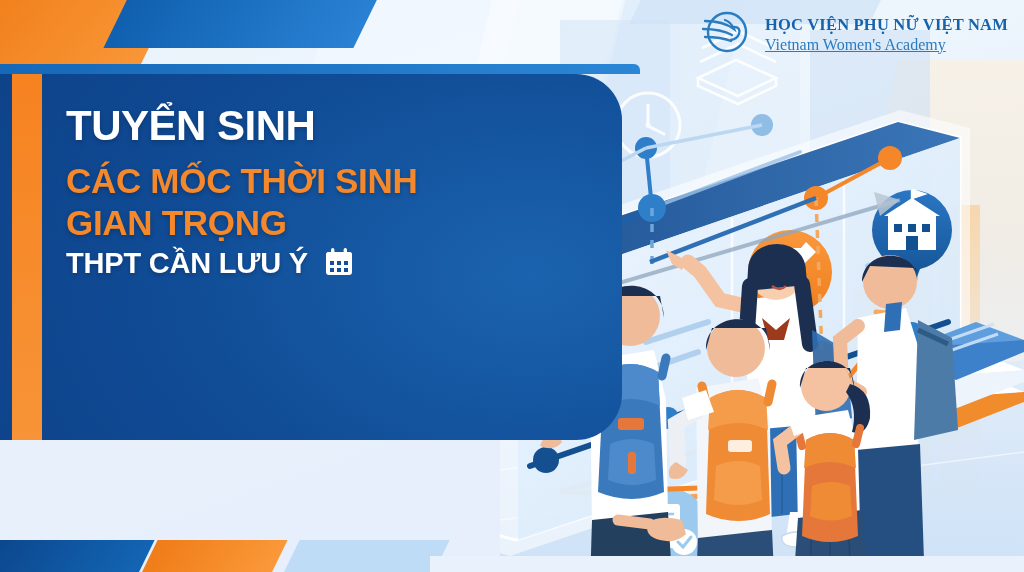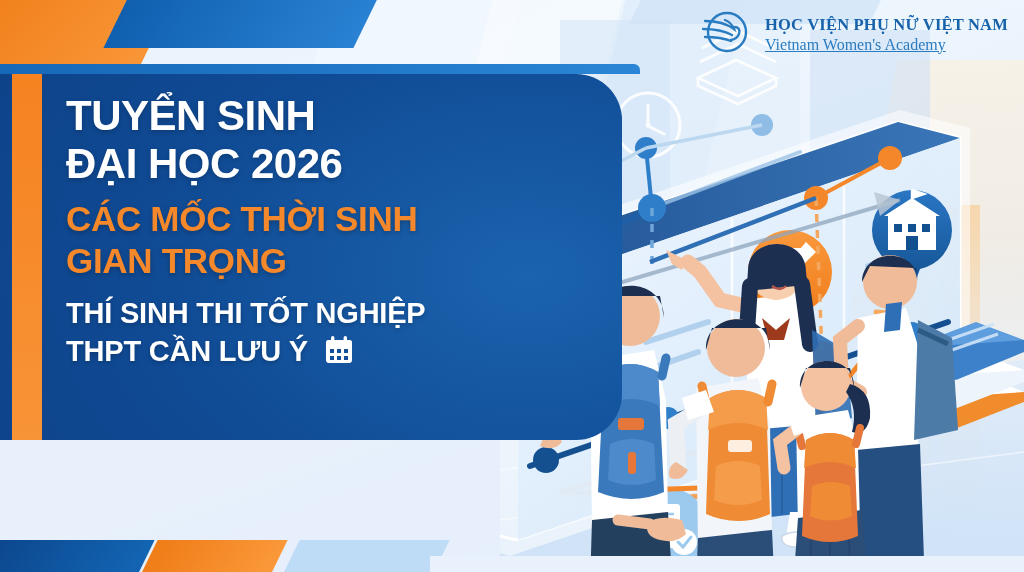--- a/index.html
+++ b/index.html
@@ -49,21 +49,21 @@
   .panel-strip{position:absolute;left:0;top:64px;width:640px;height:10px;
     background:linear-gradient(90deg,#1668b8 0%,#2b86d6 100%);
     border-top-right-radius:6px;}
   .panel{position:absolute;left:0;top:74px;width:622px;height:366px;
     background:radial-gradient(130% 150% at 85% 55%,#1b63ae 0%,#104b95 45%,#0c3c80 100%);
     border-top-right-radius:46px;border-bottom-right-radius:46px;}
   .panel-bar{position:absolute;left:12px;top:74px;width:30px;height:366px;
     background:linear-gradient(180deg,#f68220 0%,#f79437 100%);}
 
   
-  .copy{position:absolute;left:66px;top:92px;width:520px;}
+  .copy{position:absolute;left:66px;top:102px;width:520px;}
   .l1,.l2{color:#ffffff;font-weight:bold;font-size:42px;line-height:48px;
     letter-spacing:-.5px;text-shadow:0 2px 5px rgba(0,0,0,.22);}
   .l3,.l4{color:#f5882a;font-weight:bold;font-size:35px;line-height:42px;
     letter-spacing:-.3px;text-shadow:0 2px 5px rgba(0,0,0,.25);}
   .l3{margin-top:10px;}
   .l5,.l6{color:#ffffff;font-weight:bold;font-size:29px;line-height:38px;
     letter-spacing:-.2px;text-shadow:0 2px 4px rgba(0,0,0,.22);}
   .l5{margin-top:12px;}
   .cal{display:inline-block;vertical-align:-4px;margin-left:8px;}
 
@@ -386,24 +386,22 @@
   <div class="shape bl-orange"></div>
   <div class="shape bl-lblue"></div>
   <div class="shape br-strip"></div>
 
   <div class="panel-strip"></div>
   <div class="panel"></div>
   <div class="panel-bar"></div>
 
   <div class="copy">
     <div class="l1">TUYỂN SINH</div>
-    <div class="l2">ĐẠI HỌC 2026</div>
     <div class="l3">CÁC MỐC THỜI SINH</div>
     <div class="l4">GIAN TRỌNG</div>
-    <div class="l5">THÍ SINH THI TỐT NGHIỆP</div>
     <div class="l6">
       <span>THPT CẦN LƯU Ý</span>
       <span class="cal">
         <svg width="30" height="30" viewBox="0 0 30 30" xmlns="http://www.w3.org/2000/svg">
           <rect x="2" y="5" width="26" height="23" rx="3" fill="#ffffff"></rect>
           <rect x="2" y="5" width="26" height="6" rx="3" fill="#ffffff"></rect>
           <rect x="7" y="1" width="3.4" height="7" rx="1.7" fill="#ffffff"></rect>
           <rect x="19.6" y="1" width="3.4" height="7" rx="1.7" fill="#ffffff"></rect>
           <g fill="#14509a">
             <rect x="6" y="14" width="4" height="4"></rect>

